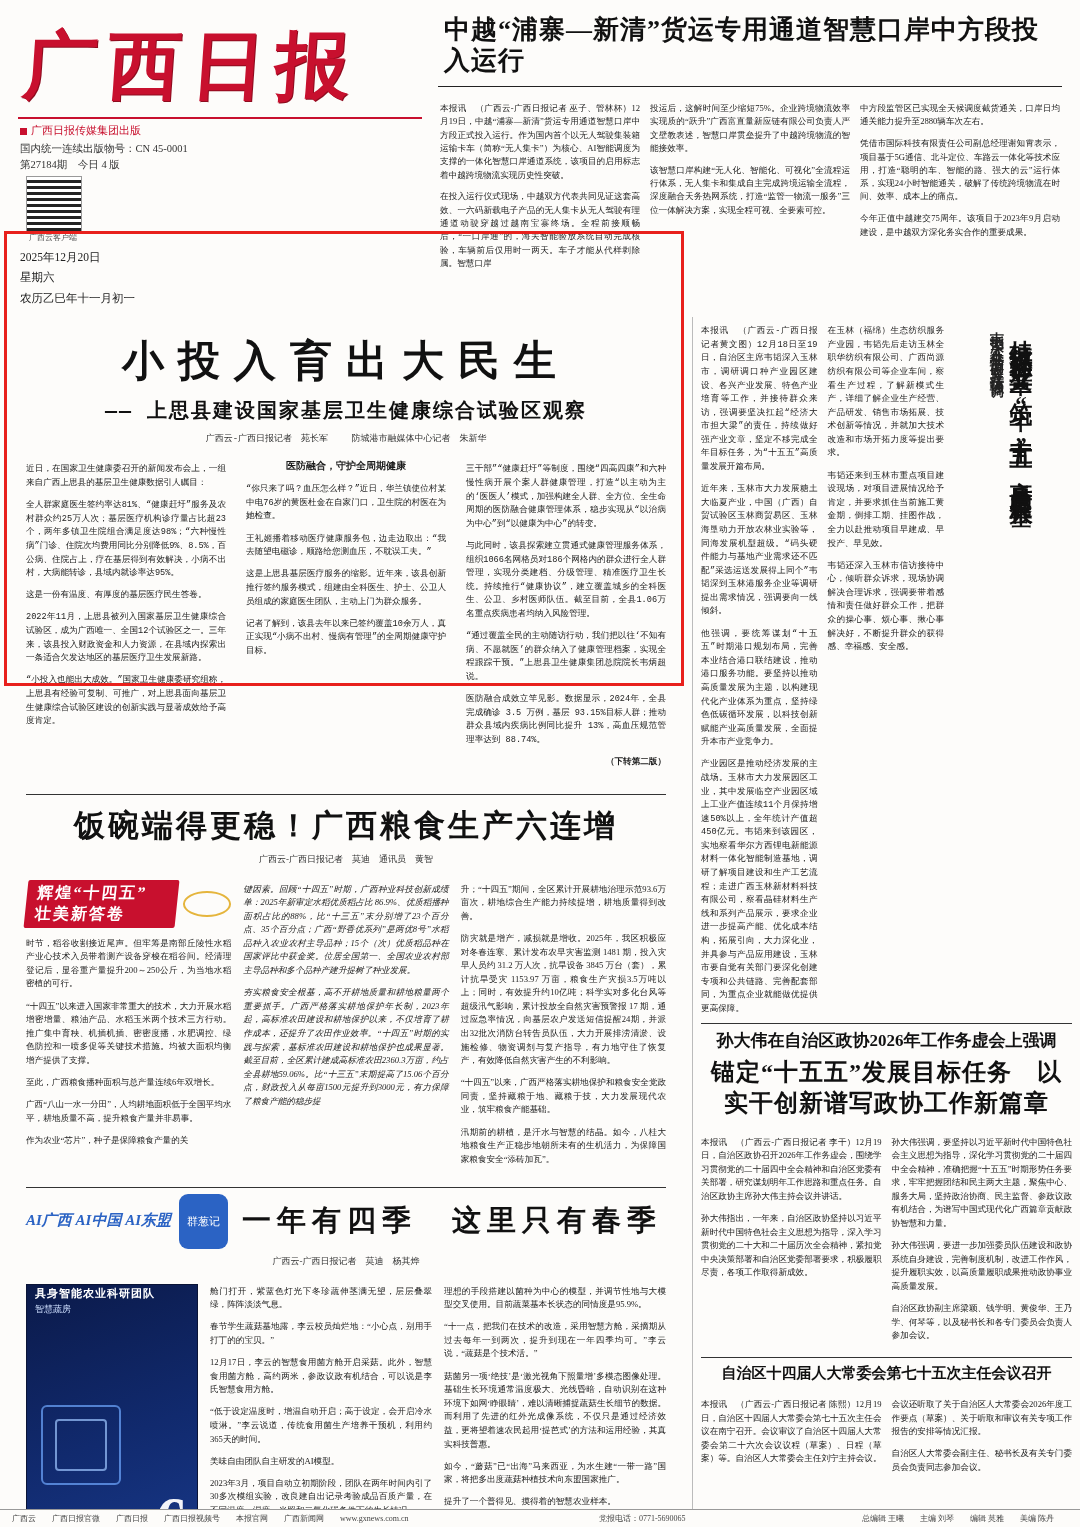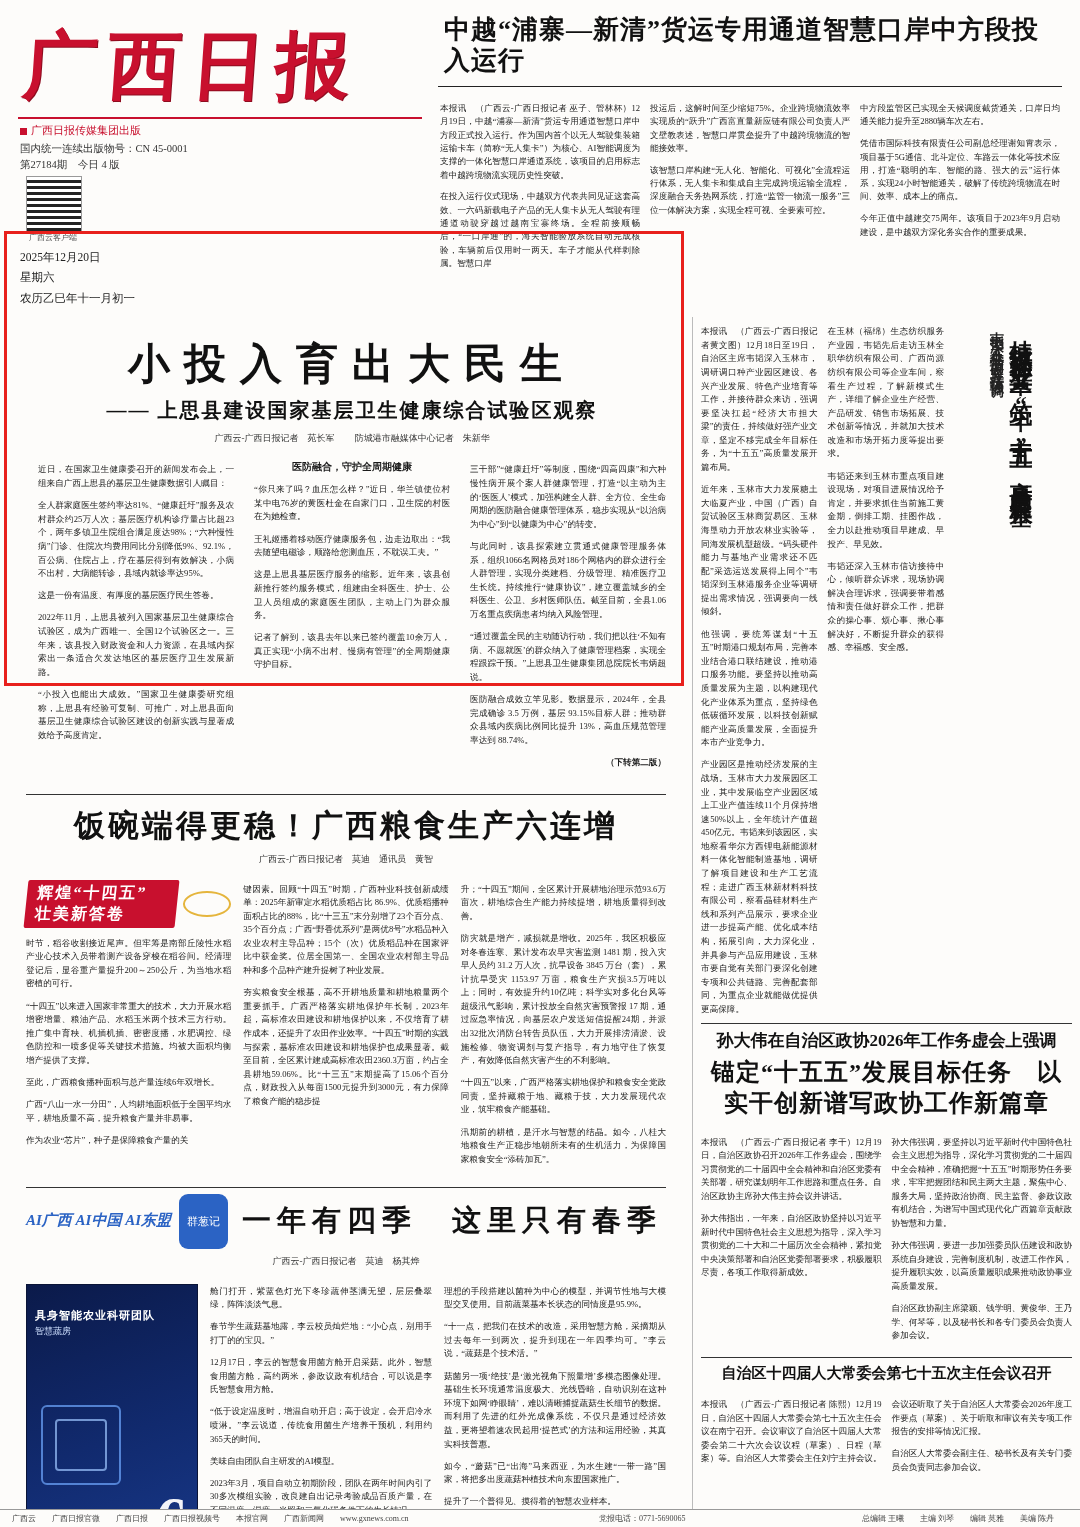--- a/index.html
+++ b/index.html
@@ -52,21 +52,21 @@
   .sub-h{font-weight:bold;font-size:10px;text-align:center;margin:4px 0 4px;}
   .byline{font-size:9px;color:#333;text-align:center;margin:6px 0 8px;}
 
   
   .redbox{
     position:absolute;left:4px;top:231px;width:680px;height:455px;
     border:3px solid #e8201c;box-sizing:border-box;pointer-events:none;
   }
 
   
-  .feature{padding:18px 18px 6px 30px;}
+  .feature{padding:18px 18px 6px 18px;font-family:Liberation Mono, monospace;}
   .feature h1{
     font-size:42px;font-weight:bold;letter-spacing:14px;text-align:center;
     margin:6px 0 10px;line-height:1.1;
   }
   .feature h2{
     font-size:20px;font-weight:bold;text-align:center;margin:0 0 8px;letter-spacing:2px;
   }
   .feature .credits{font-size:9px;text-align:center;color:#333;margin-bottom:10px;}
   .feature-cols{display:flex;gap:20px;}
   .feature-cols .col{flex:1;}
@@ -87,21 +87,21 @@
   .spring-h{font-size:29px;font-weight:bold;letter-spacing:6px;}
   .ai-tag{color:#2b63c4;font-weight:bold;font-size:15px;font-style:italic;}
   .ai-pill{display:inline-block;background:#2b63c4;color:#fff;font-size:11px;padding:20px 8px;border-radius:9px;margin-left:4px;}
 
   
   .poster{
     width:170px;height:350px;margin-top:8px;
     background:linear-gradient(160deg,#0b1a4a 0%,#112a6e 45%,#1b3f96 100%);
     position:relative;overflow:hidden;color:#fff;border:1px solid #0a1436;
   }
-  .poster .p-title{font-size:11px;font-weight:bold;padding:23px 8px 0;line-height:1.4;letter-spacing:1px;}
+  .poster .p-title{font-size:11px;font-weight:bold;padding:1px 8px 0;line-height:1.4;letter-spacing:1px;}
   .poster .p-sub{font-size:9px;padding:2px 8px;color:#cfe0ff;}
   .poster .p-big{position:absolute;right:10px;bottom:86px;font-size:62px;font-weight:bold;color:#fff;opacity:.95;line-height:1;}
   .poster .chip{position:absolute;left:14px;top:120px;width:76px;height:76px;border:2px solid #6fa8ff;border-radius:6px;opacity:.7;}
   .poster .chip:after{content:"";position:absolute;inset:12px;border:2px solid #9ec6ff;border-radius:4px;}
 
   
   .vert{
     writing-mode:vertical-rl;text-orientation:upright;
     font-weight:bold;letter-spacing:4px;
   }
@@ -178,21 +178,21 @@
       <div class="feature">
         <h1>小投入育出大民生</h1>
         <h2>—— 上思县建设国家基层卫生健康综合试验区观察</h2>
         <div class="credits">
           <span>广西云-广西日报记者　苑长军</span>　　
           <span>防城港市融媒体中心记者　朱新华</span>
         </div>
         <div class="feature-cols">
           <div class="col body-col">
             <p>近日，在国家卫生健康委召开的新闻发布会上，一组来自广西上思县的基层卫生健康数据引人瞩目：</p>
-            <p>全人群家庭医生签约率达81%、“健康赶圩”服务及农村群众约25万人次；基层医疗机构诊疗量占比超23个，两年多镇卫生院组合满足度达98%；“六种慢性病”门诊、住院次均费用同比分别降低9%、92.1%，百公病、住院占上，疗在基层得到有效解决，小病不出村，大病能转诊，县域内就诊率达95%。</p>
+            <p>全人群家庭医生签约率达81%、“健康赶圩”服务及农村群众约25万人次；基层医疗机构诊疗量占比超23个，两年多镇卫生院组合满足度达98%；“六种慢性病”门诊、住院次均费用同比分别降低9%、8.5%，百公病、住院占上，疗在基层得到有效解决，小病不出村，大病能转诊，县域内就诊率达95%。</p>
             <p>这是一份有温度、有厚度的基层医疗民生答卷。</p>
             <p>2022年11月，上思县被列入国家基层卫生健康综合试验区，成为广西唯一、全国12个试验区之一。三年来，该县投入财政资金和人力资源，在县域内探索出一条适合欠发达地区的基层医疗卫生发展新路。</p>
             <p>“小投入也能出大成效。”国家卫生健康委研究组称，上思县有经验可复制、可推广，对上思县面向基层卫生健康综合试验区建设的创新实践与显著成效给予高度肯定。</p>
           </div>
           <div class="col body-col">
             <div class="sub-h">医防融合，守护全周期健康</div>
             <p>“你只来了吗？血压怎么样？”近日，华兰镇使位村某中电76岁的黄医杜金在自家门口，卫生院的村医在为她检查。</p>
             <p>王礼姬播着移动医疗健康服务包，边走边取出：“我去随望电磁诊，顺路给您测血压，不耽误工夫。”</p>
             <p>这是上思县基层医疗服务的缩影。近年来，该县创新推行签约服务模式，组建由全科医生、护士、公卫人员组成的家庭医生团队，主动上门为群众服务。</p>
             <p>记者了解到，该县去年以来已签约覆盖10余万人，真正实现“小病不出村、慢病有管理”的全周期健康守护目标。</p>
@@ -218,21 +218,21 @@
               <span class="badge-ellipse"></span>
             </div>
             <div class="body-col">
               <p>时节，稻谷收割接近尾声。但牢筹是南部丘陵性水稻产业心技术入员带着测产设备穿梭在稻谷间。经清理登记后，显谷重产量提升200～250公斤，为当地水稻密植的可行。</p>
               <p>“十四五”以来进入国家非常重大的技术，大力开展水稻增密增量、粮油产品、水稻玉米两个技术三方行动。推广集中育秧、机插机插、密密度播，水肥调控、绿色防控和一喷多促等关键技术措施。均被大面积均衡增产提供了支撑。</p>
               <p>至此，广西粮食播种面积与总产量连续6年双增长。</p>
               <p>广西“八山一水一分田”，人均耕地面积低于全国平均水平，耕地质量不高，提升粮食产量并非易事。</p>
               <p>作为农业“芯片”，种子是保障粮食产量的关</p>
             </div>
           </div>
-          <div style="flex:1;" class="body-col">
+          <div style="flex:1;font-style:italic;" class="body-col">
             <p>键因素。回顾“十四五”时期，广西种业科技创新成绩单：2025年新审定水稻优质稻占比 86.9%、优质稻播种面积占比的88%，比“十三五”末分别增了23个百分点、35个百分点；广西“野香优系列”是两优8号”水稻品种入农业农村主导品种；15个（次）优质稻品种在国家评比中获金奖。位居全国第一、全国农业农村部主导品种和多个品种产建升提树了种业发展。</p>
             <p>夯实粮食安全根基，高不开耕地质量和耕地粮量两个重要抓手。广西严格落实耕地保护年长制，2023年起，高标准农田建设和耕地保护以来，不仅培育了耕作成本，还提升了农田作业效率。“十四五”时期的实践与探索，基标准农田建设和耕地保护也成果显著。截至目前，全区累计建成高标准农田2360.3万亩，约占全县耕地59.06%。比“十三五”末期提高了15.06个百分点，财政投入从每亩1500元提升到3000元，有力保障了粮食产能的稳步提</p>
           </div>
           <div style="flex:1;" class="body-col">
             <p>升；“十四五”期间，全区累计开展耕地治理示范93.6万亩次，耕地综合生产能力持续提增，耕地质量得到改善。</p>
             <p>防灾就是增产，减损就是增收。2025年，我区积极应对冬春连寒、累计发布农早灾害监测 1481 期，投入灾早人员约 31.2 万人次，抗旱设备 3845 万台（套），累计抗旱受灾 1153.97 万亩，粮食生产灾损3.5万吨以上；同时，有效提升约10亿吨；科学实对多化台风等超级汛气影响，累计投放全自然灾害预警报 17 期，通过应急率情况，向基层农户发送短信提醒24期，并派出32批次消防台转告员队伍，大力开展排涝清淤、设施检修、物资调剂与复产指导，有力地守住了恢复产，有效降低自然灾害产生的不利影响。</p>
             <p>“十四五”以来，广西严格落实耕地保护和粮食安全党政同责，坚持藏粮于地、藏粮于技，大力发展现代农业，筑牢粮食产能基础。</p>
             <p>汛期前的耕植，是汗水与智慧的结晶。如今，八桂大地粮食生产正稳步地朝所未有的生机活力，为保障国家粮食安全“添砖加瓦”。</p>
           </div>
         </div>
@@ -278,21 +278,21 @@
           </div>
         </div>
       </div>
     </div>
 
     <div class="divider-v"></div>
 
     <div style="width:372px;">
 
       <div style="display:flex;gap:8px;height:700px;">
-        <div style="flex:1;">
+        <div style="flex:1;font-family:Liberation Mono, monospace;">
           <div style="display:flex;gap:10px;">
             <div style="flex:1;" class="body-col">
               <p>本报讯　（广西云-广西日报记者黄文图）12月18日至19日，自治区主席韦韬深入玉林市，调研调口种产业园区建设、各兴产业发展、特色产业培育等工作，并接待群众来访，强调要坚决扛起“经济大市担大梁”的责任，持续做好强产业文章，坚定不移完成全年目标任务，为“十五五”高质量发展开篇布局。</p>
               <p>近年来，玉林市大力发展糖土大临夏产业，中国（广西）自贸试验区玉林商贸易区、玉林海垦动力开放农林业实验等，同海发展机型超级。“码头硬件能力与基地产业需求还不匹配”采选运送发展得上同个”韦韬深到玉林港服务企业等调研提出需求情况，强调要向一线倾斜。</p>
               <p>他强调，要统筹谋划“十五五”时期港口规划布局，完善本业结合港口联结建设，推动港口服务功能。要坚持以推动高质量发展为主题，以构建现代化产业体系为重点，坚持绿色低碳循环发展，以科技创新赋能产业高质量发展，全面提升本市产业竞争力。</p>
               <p>产业园区是推动经济发展的主战场。玉林市大力发展园区工业，其中发展临空产业园区域上工业产值连续11个月保持增速50%以上，全年统计产值超450亿元。韦韬来到该园区，实地察看华尔方西锂电新能源材料一体化智能制造基地，调研了解项目建设和生产工艺流程；走进广西玉林新材料科技有限公司，察看晶硅材料生产线和系列产品展示，要求企业进一步提高产能、优化成本结构，拓展引向，大力深化业，并具参与产品应用建设，玉林市要自觉有关部门要深化创建专项和公共链路、完善配套部同，为重点企业就能做优提供更高保障。</p>
             </div>
             <div style="flex:1;" class="body-col">
               <p>在玉林（福绵）生态纺织服务产业园，韦韬先后走访玉林全职华纺织有限公司、广西尚源纺织有限公司等企业车间，察看生产过程，了解新模式生产，详细了解企业生产经营、产品研发、销售市场拓展、技术创新等情况，并就加大技术改造和市场开拓力度等提出要求。</p>
               <p>韦韬还来到玉林市重点项目建设现场，对项目进展情况给予肯定，并要求抓住当前施工黄金期，倒排工期、挂图作战，全力以赴推动项目早建成、早投产、早见效。</p>

